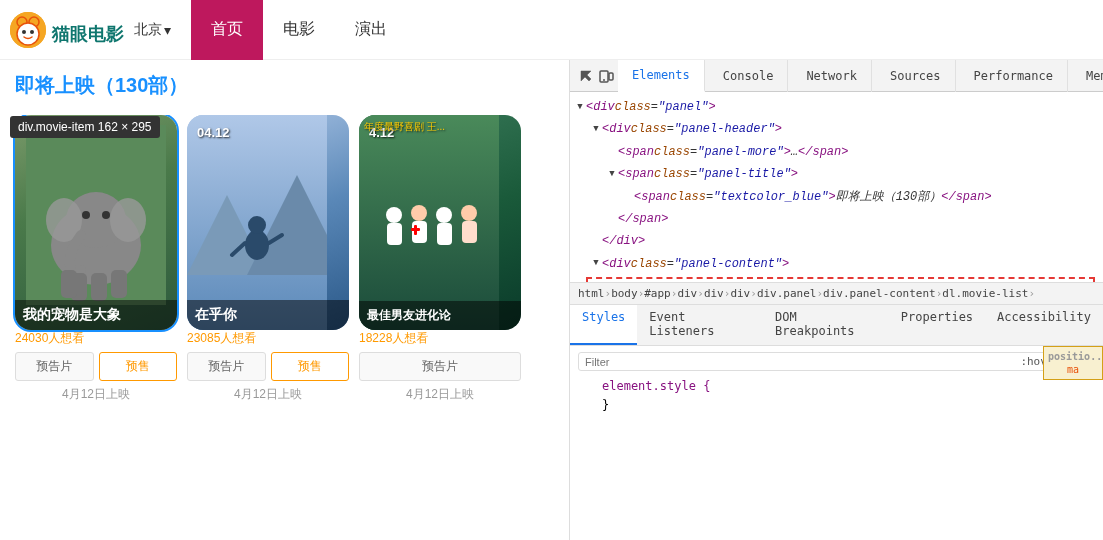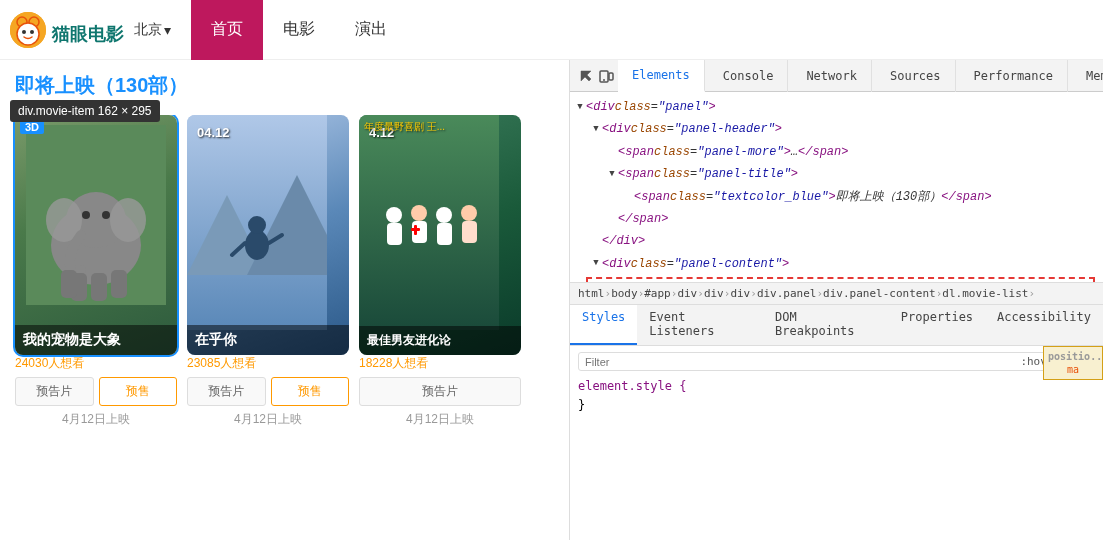--- a/index.html
+++ b/index.html
@@ -86,21 +86,21 @@
     .section-title {
       font-size: 20px;
       font-weight: bold;
       color: #1890ff;
       padding: 12px 15px 8px;
     }
 
     
     .tooltip {
       position: absolute;
-      top: 40px;
+      top: 56px;
       left: 10px;
       background: #333;
       color: white;
       padding: 4px 8px;
       font-size: 12px;
       border-radius: 3px;
       z-index: 100;
       white-space: nowrap;
     }
 
@@ -110,23 +110,23 @@
       gap: 10px;
       padding: 0 15px;
       overflow: hidden;
     }
     .movie-card {
       width: 162px;
       flex-shrink: 0;
     }
     .movie-poster {
       width: 162px;
-      height: 240px;
+      height: 215px;
       position: relative;
-      border-radius: 8px;
+      border-radius: 16px;
       overflow: hidden;
     }
 
     .poster-label-3d {
       position: absolute;
       top: 5px;
       left: 5px;
       background: #1890ff;
       color: white;
       font-size: 11px;
@@ -357,20 +357,21 @@
     .filter-actions {
       display: flex;
       gap: 4px;
       font-size: 11px;
       color: #555;
     }
 
     .style-rule {
       margin-bottom: 4px;
       line-height: 1.6;
+      margin-left: 24px;
     }
     .style-selector { color: #881280; }
 
     
     .position-indicator {
       position: absolute;
       right: 0;
       top: 0;
       width: 60px;
       background: #f8f0d0;

